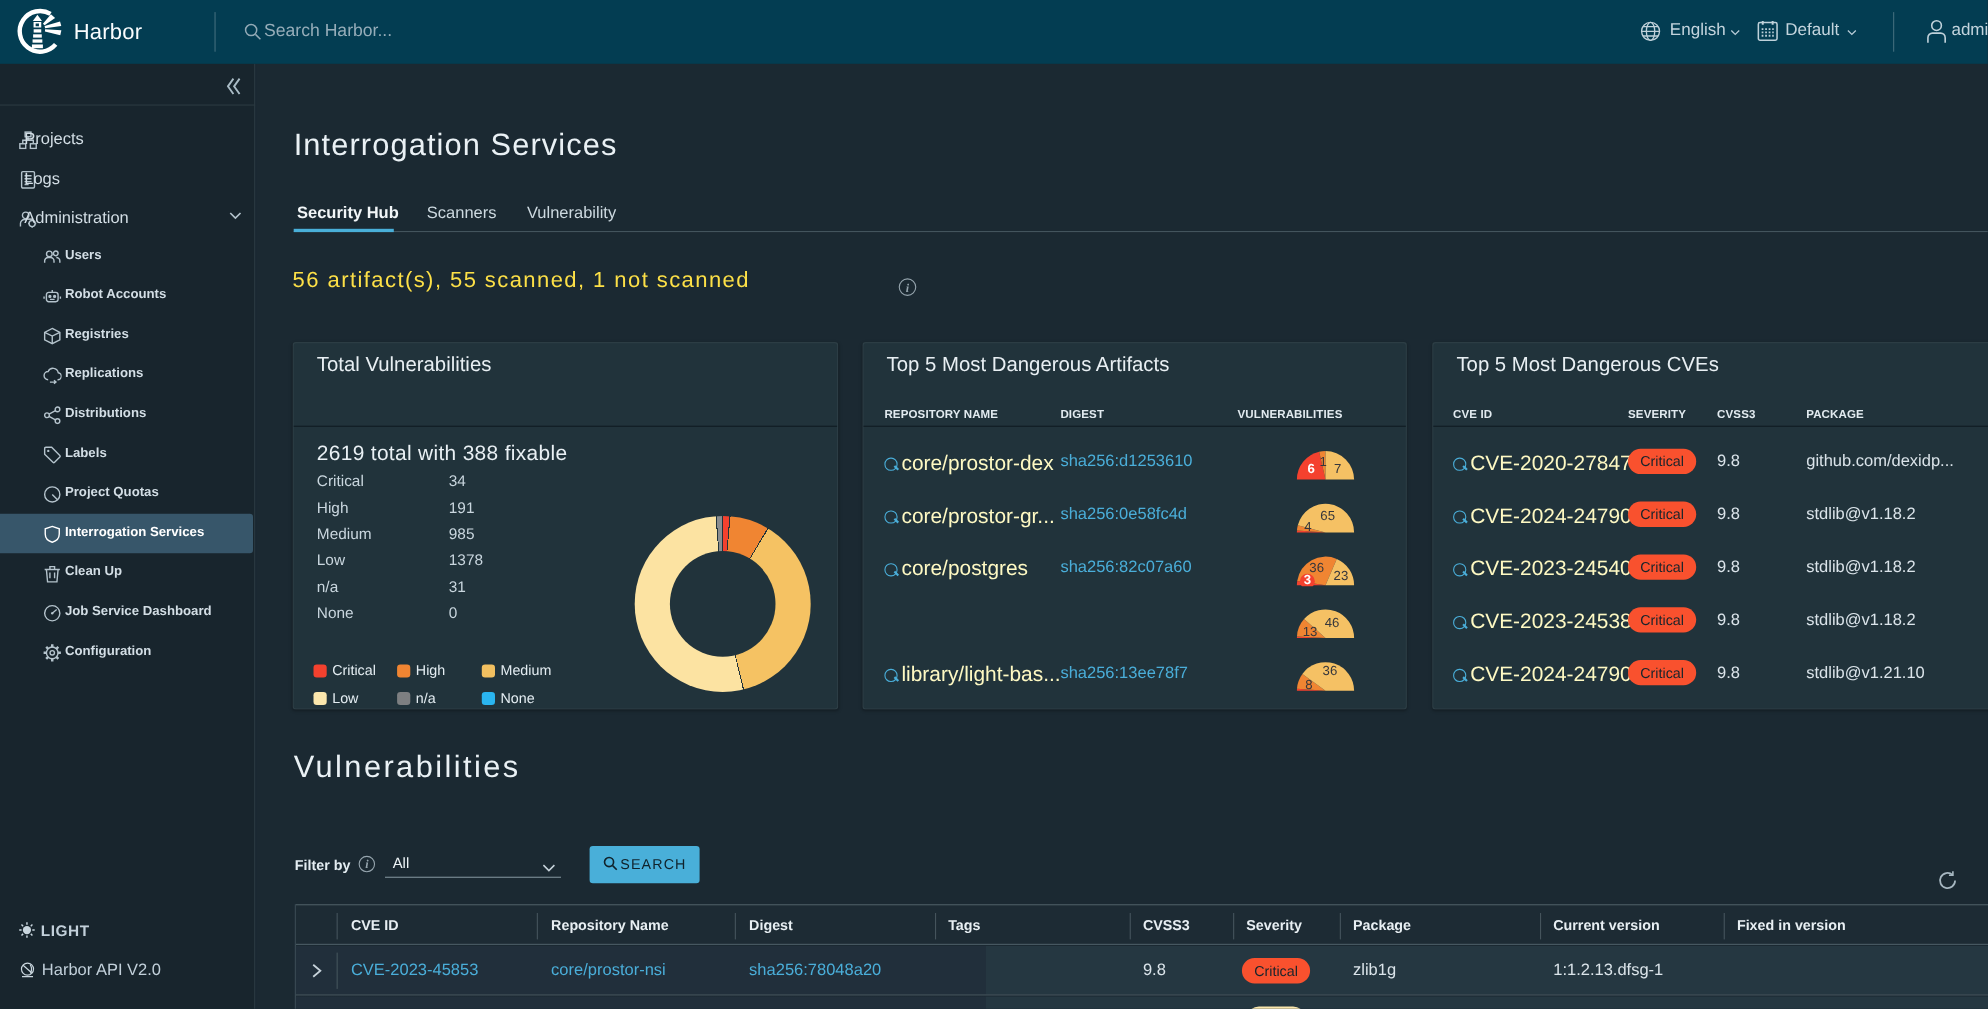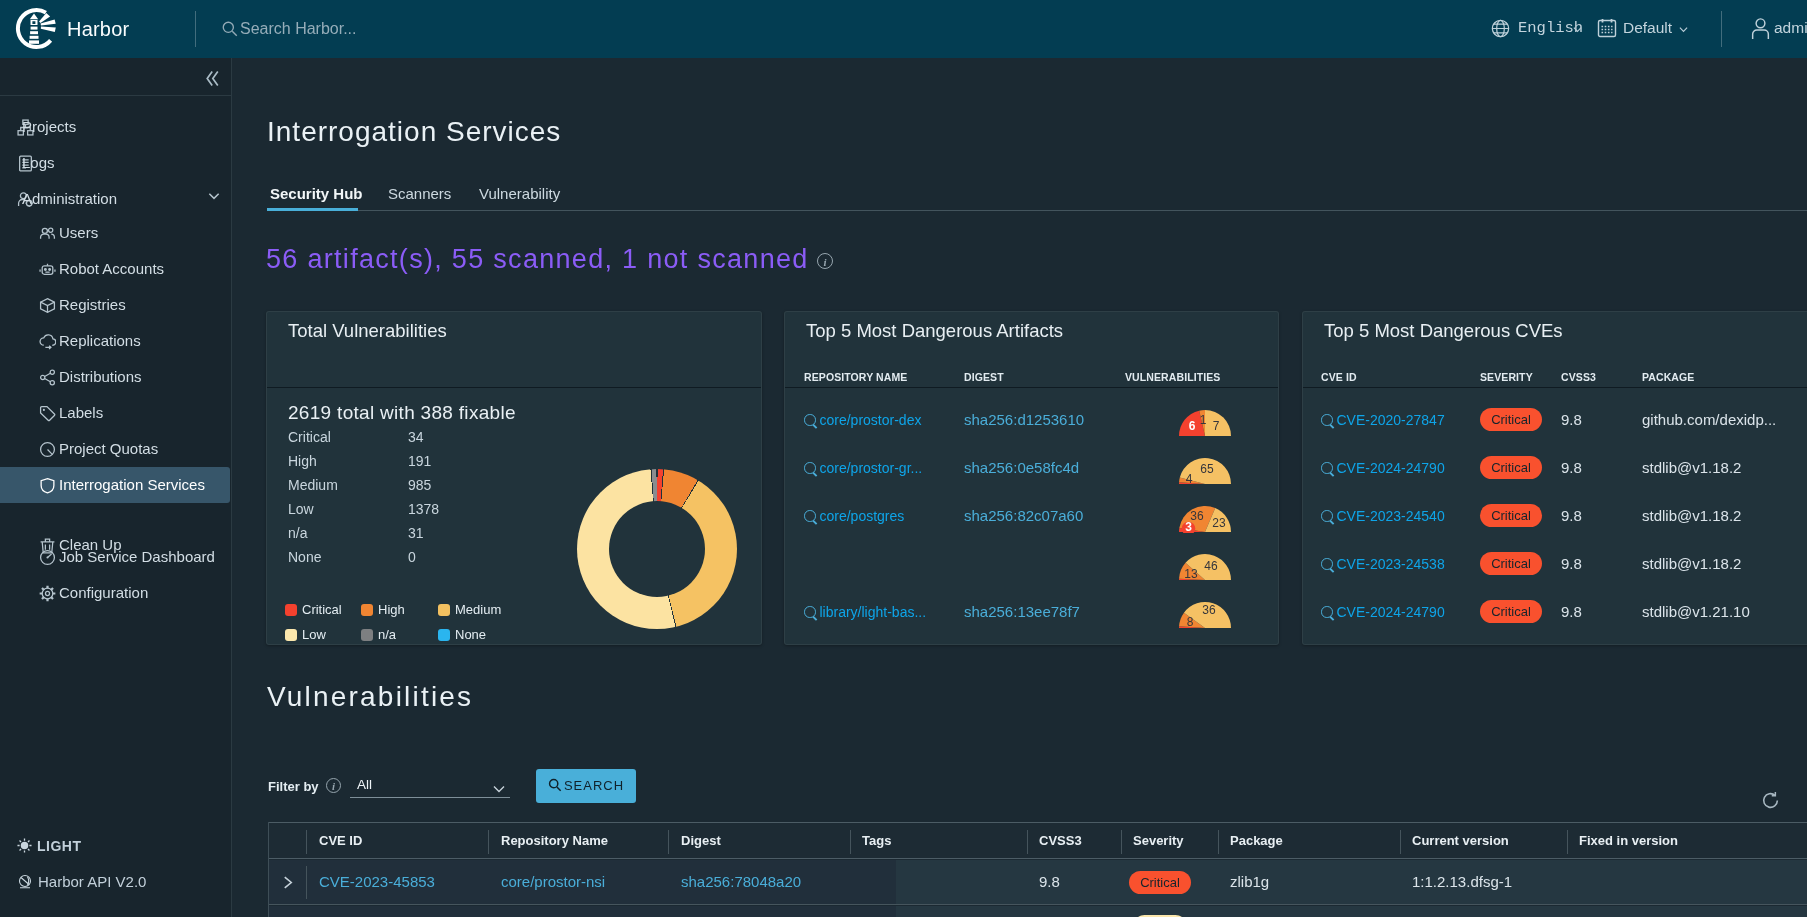--- a/index.html
+++ b/index.html
@@ -15,34 +15,34 @@
 .htxt { position:absolute; top:19px; font-size:15.5px; font-weight:300; color:#c3d4dd; }
 .caret { position:absolute; top:25px; width:9px; height:9px; }
 
 #sidebar { position:absolute; left:0; top:58px; width:232px; height:859px; background:#18252d; border-right:1px solid #2b3a42; }
 #sbdiv { position:absolute; left:0; top:37px; width:232px; height:1px; background:#2b3a42; }
 .nav1 { position:absolute; left:0; width:232px; height:36px; }
 .nav1 svg { position:absolute; left:17px; top:10px; color:#b4c3cc; }
 .nav1 .t { position:absolute; left:22px; top:9px; font-size:15px; font-weight:500; color:#d3dee5; }
 .nav2 { position:absolute; left:0; width:230px; height:36px; }
 .nav2 svg { position:absolute; left:39px; top:10px; color:#b4c3cc; }
-.nav2 .t { position:absolute; left:59px; top:9px; font-size:15px; font-weight:400; color:#d3dee5; }
+.nav2 .t { position:absolute; left:59px; top:9px; font-size:12px; font-weight:700; color:#d3dee5; }
 .nav2.sel { background:#37566a; border-radius:0 3px 3px 0; }
 .nav2.sel .t { color:#fff; }
 #adm-caret { position:absolute; left:207px; top:131px; }
 .sbbot { position:absolute; left:0; width:232px; height:36px; }
 .sbbot svg { position:absolute; left:17px; top:10px; color:#b4c3cc; }
 
 #main { position:absolute; left:233px; top:58px; width:1574px; height:859px; background:#1b2932; }
 h1.title { position:absolute; left:34px; top:58px; font-size:28px; font-weight:300; color:#eaf1f5; letter-spacing:1px; }
 .tab { position:absolute; top:127px; font-size:15px; color:#cdd9e0; }
 .tab.active { color:#f2f6f8; font-weight:700; }
 #tabline { position:absolute; left:34px; top:152px; width:1540px; height:1px; background:#43545d; }
 #tabunder { position:absolute; left:34px; top:150px; width:91px; height:3px; background:#49afd9; }
-h2.counts { position:absolute; left:33px; top:186px; font-size:27px; font-weight:300; color:#8b5cf6; letter-spacing:1.3px; }
+h2.counts { position:absolute; left:33px; top:186px; font-size:20px; font-weight:300; color:#fde047; letter-spacing:1.3px; }
 .info-i { display:inline-block; width:15px; height:15px; border-radius:50%; border:1px solid #96a5ae; color:#96a5ae; font-size:11px; line-height:15px; text-align:center; font-weight:700; font-family:"Liberation Serif",serif; font-style:italic; }
 
 .card { position:absolute; top:253px; height:334px; background:#21333b; border:1px solid rgba(255,255,255,.06); border-radius:3px; box-shadow:0 1px 3px rgba(0,0,0,.3); }
 .card .ct { position:absolute; left:21px; top:8px; font-size:18.5px; font-weight:300; color:#e8eff3; }
 .card .cdiv { position:absolute; left:0; top:75px; width:100%; height:1px; background:#0f1b22; }
 .card .chead { position:absolute; top:59px; font-size:10.5px; font-weight:700; color:#e2ebf0; letter-spacing:.1px; }
 .pill { display:inline-block; min-width:62px; height:23px; border-radius:11.5px; background:#f9512e; color:#16242c; font-size:13px; line-height:23px; text-align:center; padding:0 10px; }
 </style>
 </head>
 <body>
@@ -66,21 +66,21 @@
   <svg class="hicon" style="left:221px;top:20px;color:#93aab6;" width="18" height="18" viewBox="0 0 16 16" fill="none" stroke="currentColor" stroke-width="1.2">
       <circle cx="6.5" cy="6.5" r="4.5"></circle>
       <path d="M10 10 L14 14"></path>
     </svg>
   <div id="searchtxt">Search Harbor...</div>
   <svg class="hicon" style="left:1491px;top:19px;" width="19" height="19" viewBox="0 0 20 20" fill="none" stroke="currentColor" stroke-width="1.3">
       <circle cx="10" cy="10" r="8.6"></circle>
       <ellipse cx="10" cy="10" rx="4" ry="8.6"></ellipse>
       <path d="M1.4 10 H18.6 M2.5 5.5 H17.5 M2.5 14.5 H17.5"></path>
     </svg>
-  <div class="htxt" style="left:1518px;font-family:Liberation Mono, monospace;">English</div>
+  <div class="htxt" style="left:1518px;">English</div>
   <svg class="caret" style="left:1573px;" viewBox="0 0 10 10" fill="none" stroke="#b9cdd8" stroke-width="1.3">
       <path d="M1 3 L5 7 L9 3"></path>
     </svg>
   <svg class="hicon" style="left:1597px;top:18px;" width="20" height="20" viewBox="0 0 20 20" fill="none" stroke="currentColor" stroke-width="1.4">
       <rect x="1.5" y="2.5" width="17" height="16" rx="1.5"></rect>
       <path d="M5.5 1 v3.5 M14.5 1 v3.5" stroke-width="1.8"></path>
       <g stroke-width="1.6" stroke-dasharray="1.6 1.6">
         <path d="M4.5 8.5 h11 M4.5 11.5 h11 M4.5 14.5 h11"></path>
       </g>
     </svg>
@@ -182,21 +182,21 @@
         <path d="M8 8 L12.5 12.6"></path>
       </svg>
     <div class="t">Project Quotas</div>
   </div>
   <div class="nav2 sel" style="top:409px;">
     <svg width="17" height="17" viewBox="0 0 16 16" fill="none" stroke="#fff" stroke-width="1.2">
         <path d="M8 1.5 L14 3.5 V8 c0 3.5-2.5 6-6 7 c-3.5-1-6-3.5-6-7 V3.5 Z"></path>
       </svg>
     <div class="t">Interrogation Services</div>
   </div>
-  <div class="nav2" style="top:469px;text-align:right;">
+  <div class="nav2" style="top:445px;text-align:right;">
     <svg width="17" height="17" viewBox="0 0 16 16" fill="none" stroke="currentColor" stroke-width="1.2">
         <path d="M3 4.5 L4 15 h8 L13 4.5 M1.5 4.5 h13 M6 2 h4 v2.5 h-4 Z"></path>
         <path d="M6 7 v5 M10 7 v5"></path>
       </svg>
     <div class="t">Clean Up</div>
   </div>
   <div class="nav2" style="top:481px;">
     <svg width="17" height="17" viewBox="0 0 16 16" fill="none" stroke="currentColor" stroke-width="1.2">
         <circle cx="8" cy="8" r="6.5"></circle>
         <path d="M8 8 L11.8 4.8"></path>
@@ -379,21 +379,21 @@
 </div>
 <style>
 .stat { left:21px; width:180px; font-size:14px; color:#c9d6de; }
 .stat b { position:absolute; left:120px; font-weight:400; }
 .lg { position:absolute; font-size:13px; color:#e4edf2; }
 .lg i { display:inline-block; width:12px; height:12px; border-radius:3px; margin-right:5px; vertical-align:-2px; }
 #donut { position:absolute; left:310px; top:157px; width:160px; height:160px; border-radius:50%;
   background:conic-gradient(#21333b 0deg .4deg, #f4412e .4deg 4.3deg, #21333b 4.3deg 5.1deg, #f08532 5.1deg 30.5deg, #21333b 30.5deg 31.3deg, #f5c263 31.3deg 165.9deg, #21333b 165.9deg 166.7deg, #fce3a2 166.7deg 355.3deg, #21333b 355.3deg 356.1deg, #8a8d8f 356.1deg 359.6deg, #21333b 359.6deg 360deg); }
 #donut::after { content:""; position:absolute; left:32px; top:32px; width:96px; height:96px; border-radius:50%; background:#21333b; }
 .r2,.r3 { position:absolute; left:0; width:100%; height:20px; }
-.lk { position:absolute; color:#0ea5e9; font-size:14px; }
+.lk { position:absolute; color:#fef9c3; font-size:19px; }
 .lk { position:relative; }
 .lk::before { content:""; display:inline-block; width:9.5px; height:9.5px; margin-right:4px;
   border:1.4px solid #4aaed9; border-radius:50%; vertical-align:-0.5px; }
 .lk::after { content:""; position:absolute; left:10.3px; top:11.8px; width:1.5px; height:5.2px;
   background:#4aaed9; transform:rotate(-45deg); }
 .dg { position:absolute; color:#4aaed9; font-size:15px; }
 .tx { position:absolute; color:#dbe4ea; font-size:15px; }
 .r3 .pill { position:absolute; top:-3px; }
 .gauge { position:absolute; left:393px; }
 .gw { font:700 12px "Liberation Sans"; fill:#fff; text-anchor:middle; }

